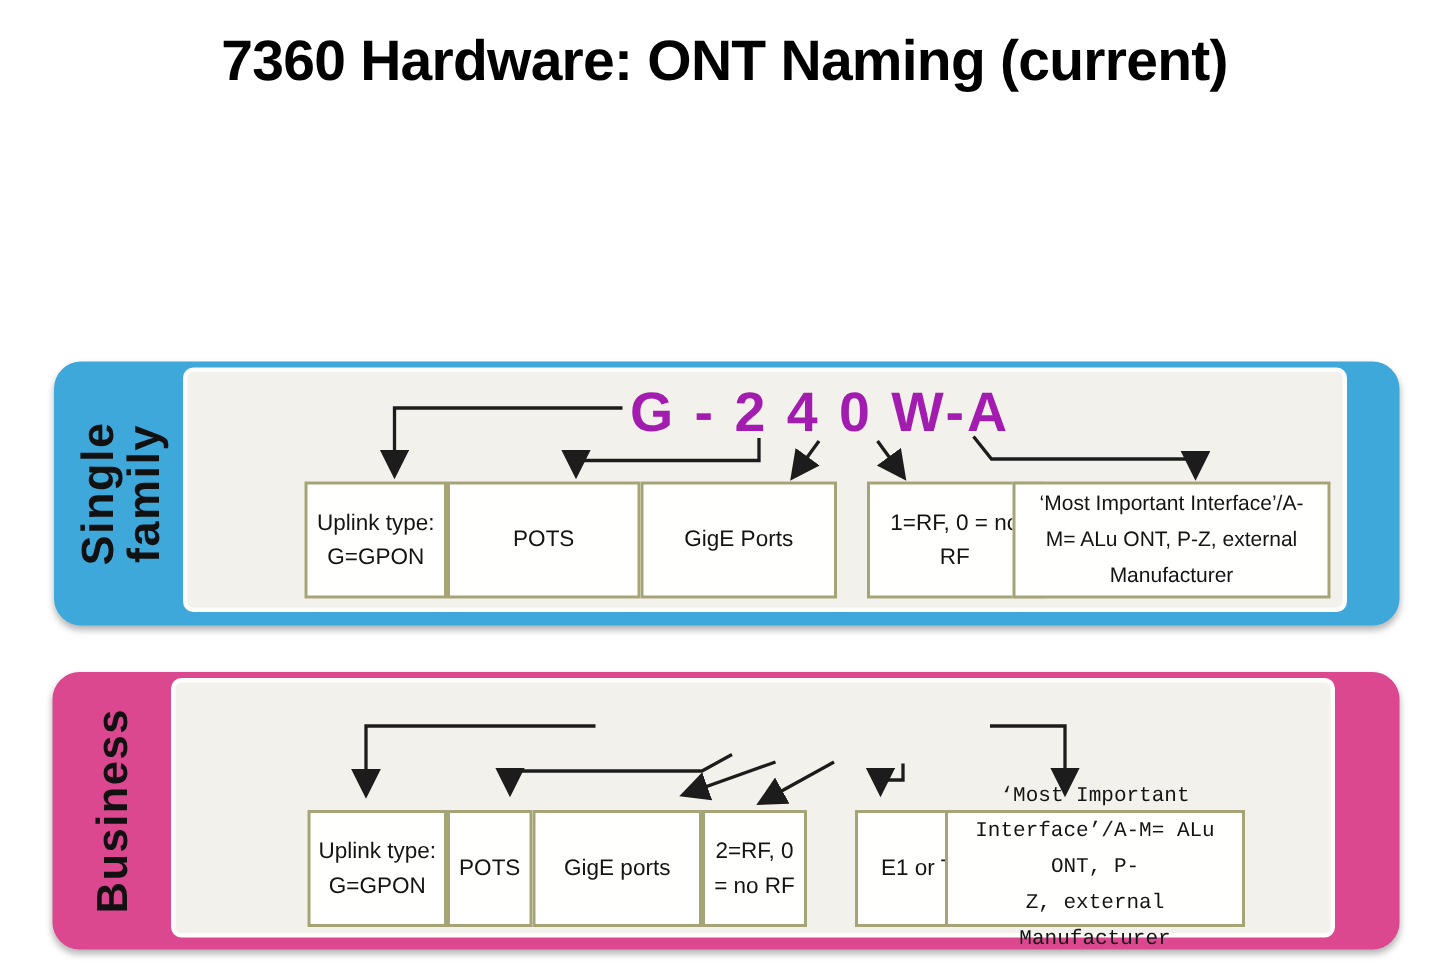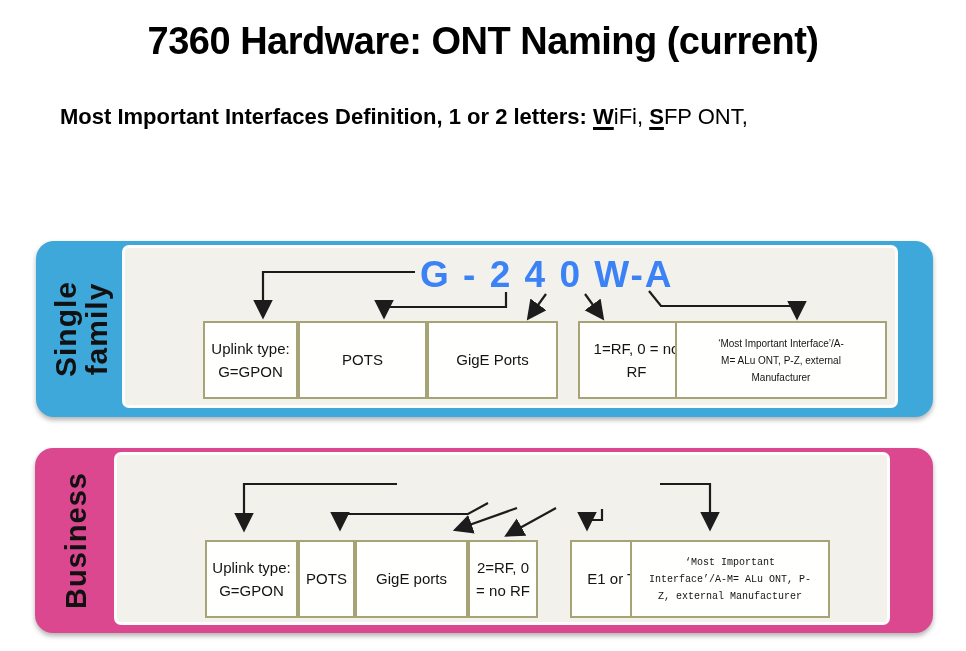--- a/index.html
+++ b/index.html
@@ -27,43 +27,42 @@
 
   .band-label { position:absolute; display:flex; align-items:center; justify-content:center; }
   .band-label span { transform:rotate(-90deg); white-space:pre-line; text-align:center;
                      font-weight:700; color:#111; }
   .label-single { left:36px; top:241px; width:89px; height:176px; }
   .label-single span { font-size:30px; line-height:31px; letter-spacing:1px; }
   .label-business { left:35px; top:448px; width:82px; height:185px; }
   .label-business span { font-size:29px; letter-spacing:1px; }
 
   .code { position:absolute; font-weight:700; font-size:37px; line-height:37px;
-          letter-spacing:2px; color:#3b82f6; white-space:pre; }
+          letter-spacing:2px; color:#a21caf; white-space:pre; }
   .code-single { left:420px; top:256px; }
   .code-business { left:394px; top:468px; }
 
   .nbox { position:absolute; background:#FFFFFE; border:2px solid #A6A377;
           display:flex; align-items:center; justify-content:center; text-align:center;
           white-space:pre-line; font-size:15px; line-height:1.55; color:#141414;
           padding:2px 3px; }
   .row-single .nbox { top:321px; height:78px; }
   .row-business .nbox { top:540px; height:78px; }
-  .nbox.small { font-size:10px; line-height:1.7; }
+  .nbox.small { font-size:14px; line-height:1.7; }
 
   .arrows { position:absolute; left:0; top:0; width:966px; height:651px; pointer-events:none; }
 </style>
 </head>
 <body>
 
 <div class="stage">
 
   <div class="title">7360 Hardware: ONT Naming (current)</div>
 
   <div class="subtitle">
-    <div><span class="b">Most Important Interfaces Definition, 1 or 2 letters: </span><span class="b u">W</span><span>iFi, </span><span class="b u">S</span><span>FP ONT,</span></div>
   </div>
 
   <div class="band band-single"></div>
   <div class="panel panel-single"></div>
   <div class="band-label label-single">
     <span>Single
 family</span>
   </div>
   <div class="code code-single">G - 2 4 0 W-A</div>
   <div class="row-single">

